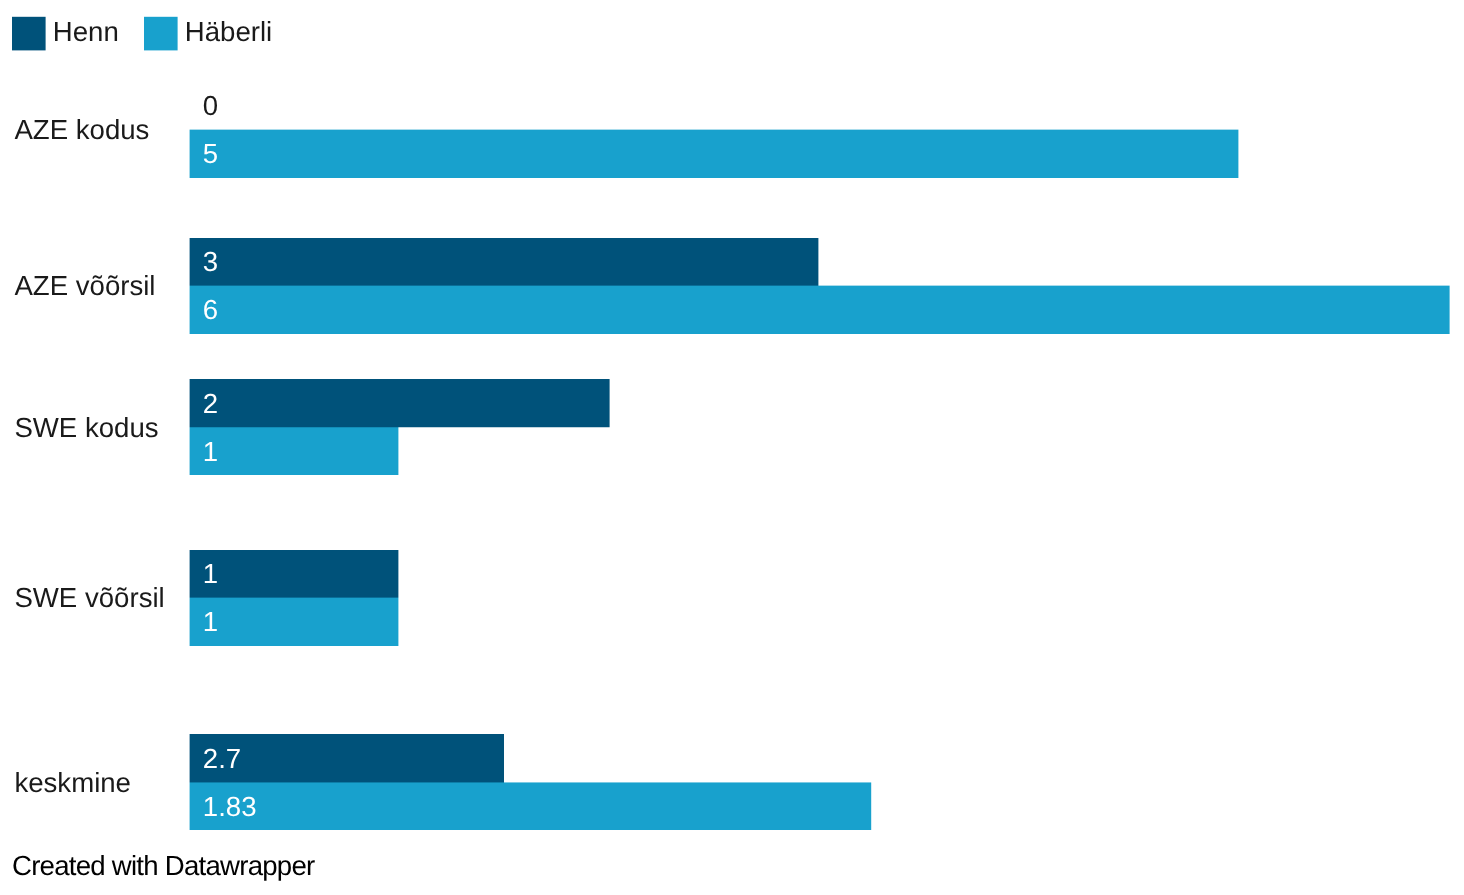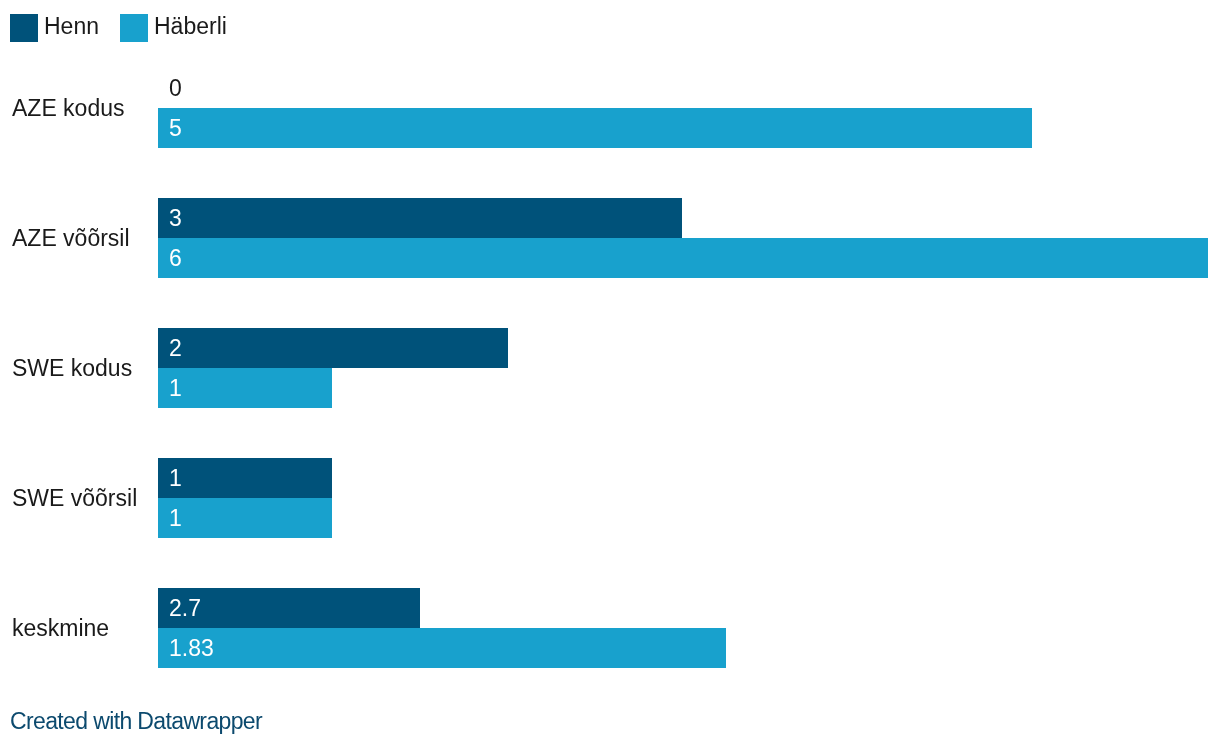--- a/index.html
+++ b/index.html
@@ -18,41 +18,41 @@
   .legend-swatch{position:absolute;left:0;top:0;width:28px;height:28px;}
   .legend-label{position:absolute;left:34px;top:-2px;
                 font-size:23px;line-height:28px;color:#1a1a1a;
                 white-space:pre;transform:translateZ(0);}
 
   
   #plot{position:absolute;left:0;top:0;width:1220px;height:690px;}
   .bar-group{position:absolute;left:0;width:1220px;height:80px;}
   .bar-group.g0{top:68px;}
   .bar-group.g1{top:198px;padding-left:15px;}
-  .bar-group.g2{top:328px;}
+  .bar-group.g2{top:316px;}
   .bar-group.g3{top:458px;text-align:right;}
-  .bar-group.g4{top:588px;}
+  .bar-group.g4{top:612px;}
 
   .category-label{position:absolute;left:12px;top:27px;
                   font-size:23px;line-height:27px;color:#1a1a1a;
                   white-space:pre;transform:translateZ(0);}
 
   .bar-track{position:absolute;left:0;width:1220px;height:40px;}
   .bar-track.s0{top:0;}
   .bar-track.s1{top:40px;}
 
   .bar{position:absolute;left:158px;top:0;height:40px;width:0;}
   .bar-value{position:absolute;left:169px;top:7px;
              font-size:23px;line-height:27px;white-space:pre;
              transform:translateZ(0);color:#ffffff;}
   .bar-value.outside{color:#1a1a1a;}
 
   
   .chart-footer{position:absolute;left:10px;top:708px;
-                font-size:23px;line-height:27px;color:#0c4a6e;
+                font-size:23px;line-height:27px;color:#000000;
                 letter-spacing:-0.63px;
                 white-space:pre;transform:translateZ(0);}
 </style>
 </head>
 <body>
 
 <div id="root">
 
   <div id="legend">
     <div class="legend-item i0">

